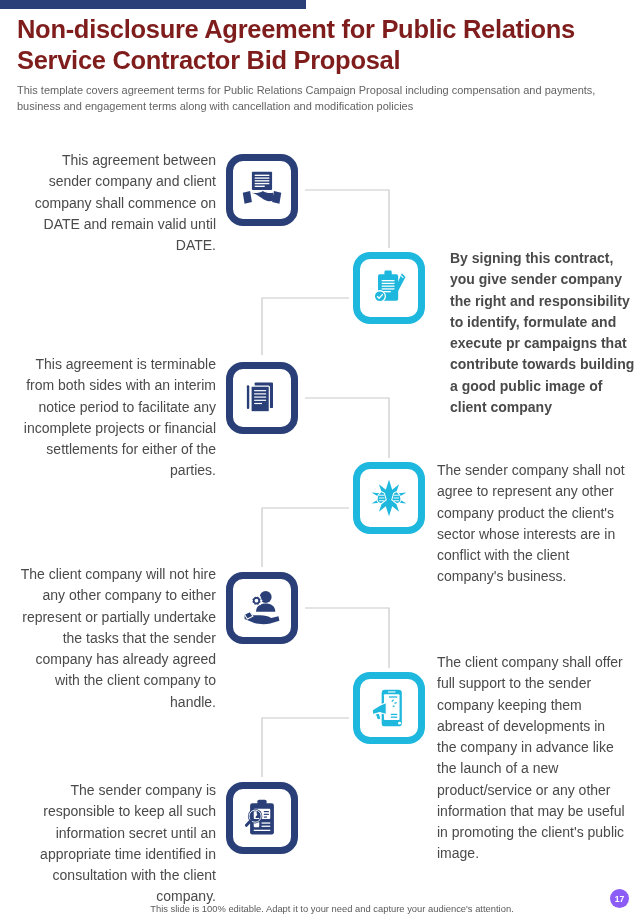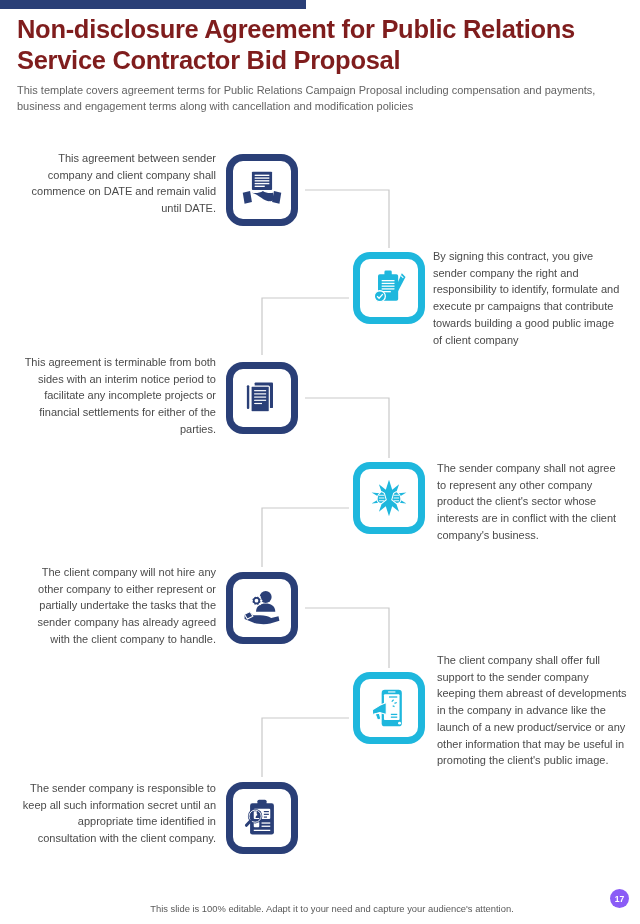--- a/index.html
+++ b/index.html
@@ -78,21 +78,21 @@
     align-items: center;
     justify-content: center;
   }
   .tile.navy { border: 7px solid #2a3f77; }
   .tile.cyan { border: 7px solid #1eb7dd; }
   .tile svg { display: block; }
 
   
   .txt {
     position: absolute;
-    font-size: 11px;
+    font-size: 14px;
     line-height: 1.52;
     color: #4a4a4a;
   }
   .txt.left  { text-align: right; }
   .txt.right { text-align: left; }
 
   
   .footer-note {
     position: absolute;
     left: 12px;
@@ -182,21 +182,21 @@
               <line x1="16" y1="25" x2="30" y2="25"></line>
             <line x1="16" y1="28" x2="26" y2="28"></line>
           </g>
           <circle cx="14" cy="33" r="6" fill="#1eb7dd" stroke="#ffffff" stroke-width="1.4"></circle>
           <path d="M11 33 l2.2 2.2 l4-4.6" stroke="#ffffff" stroke-width="1.4" fill="none"></path>
           <path d="M38 8 L42 12 L30 35 L27 36.5 L27 33 Z" fill="#1eb7dd"></path>
           <path d="M37.2 10.5 L39.6 12.9" stroke="#ffffff" stroke-width="1.2"></path>
         </svg>
       </span>
     </div>
-    <div class="txt right" style="left:433px; top:118px; width:190px;">By signing this contract, you give sender company the right and responsibility to identify, formulate and execute pr campaigns that contribute towards building a good public image of  client company</div>
+    <div class="txt right" style="left:450px; top:118px; width:190px;font-weight:bold;">By signing this contract, you give sender company the right and responsibility to identify, formulate and execute pr campaigns that contribute towards building a good public image of  client company</div>
 
     <div class="tile navy" style="left:226px; top:232px;">
       <span>
         <svg width="44" height="44" viewBox="0 0 48 48">
           <rect x="16" y="7" width="20" height="28" rx="1" fill="#2a3f77"></rect>
           <rect x="12" y="11" width="20" height="28" rx="1" fill="#2a3f77" stroke="#ffffff" stroke-width="1.3"></rect>
           <g stroke="#ffffff" stroke-width="1.3">
             <line x1="15.5" y1="16" x2="28.5" y2="16"></line>
               <line x1="15.5" y1="19.5" x2="28.5" y2="19.5"></line>
             <line x1="15.5" y1="23" x2="28.5" y2="23"></line>

